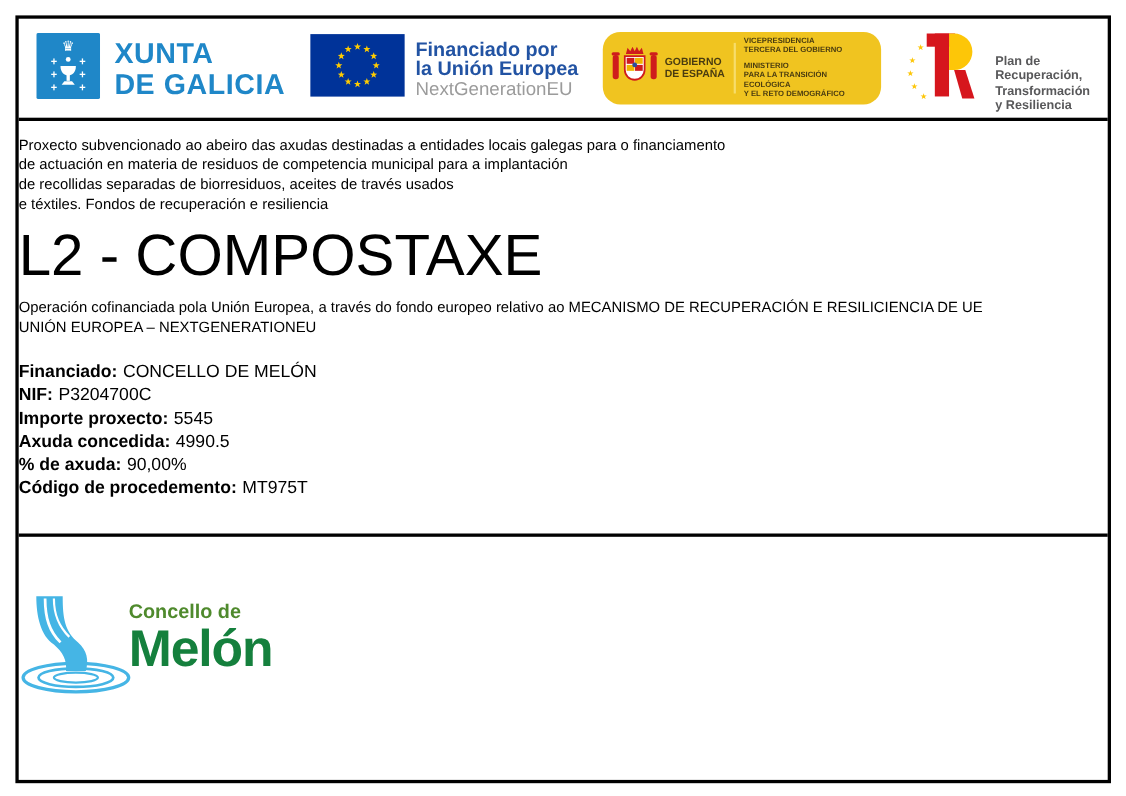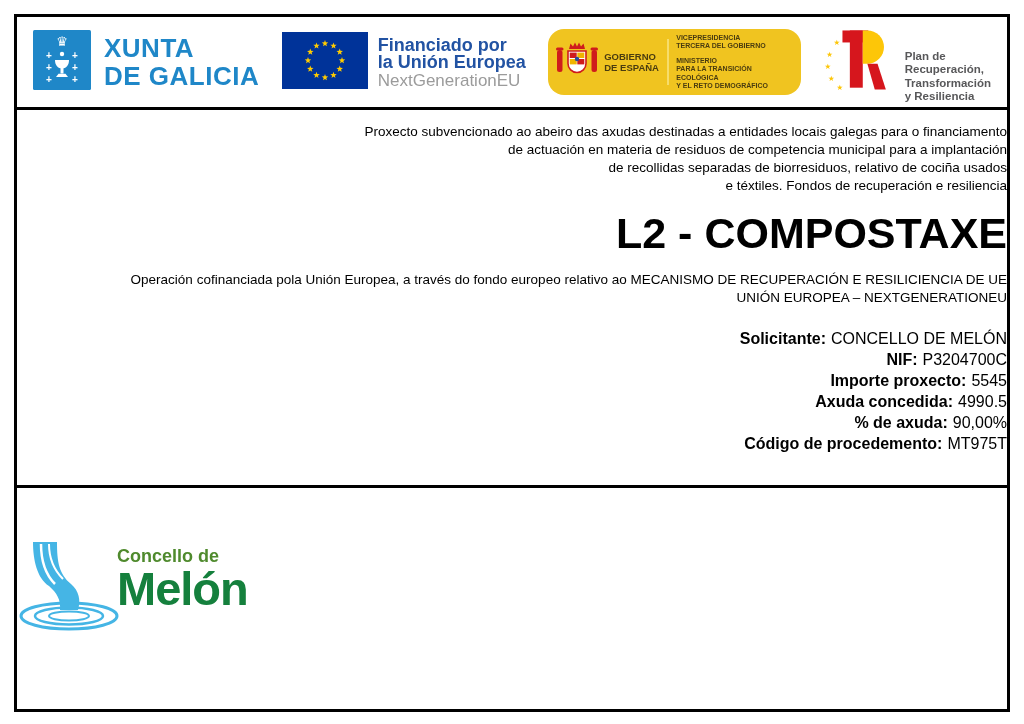--- a/index.html
+++ b/index.html
@@ -44,25 +44,25 @@
   .gob-dept .dept-gap { height: 6px; }
 
   .prtr-text {
     margin-left: 9px; text-align: left; color: #58585a;
     font-weight: bold; font-size: 11.5px; line-height: 13.5px; margin-top: 29px;
   }
 
   
   .section-content {
     height: 378px; border-bottom: 3px solid #000; box-sizing: border-box;
-    text-align: right; padding-top: 13px;
+    text-align: left; padding-top: 13px;
   }
   .intro-line { font-size: 13.5px; line-height: 18px; }
   .main-title {
-    font-size: 43px; font-weight: bold; line-height: 48px;
+    font-size: 53px; font-weight: normal; line-height: 48px;
     margin: 14px 0 14px 0;
   }
   .cofi-line { font-size: 13.5px; line-height: 18px; }
   .details-block { margin-top: 21px; }
   .detail-row { font-size: 16px; line-height: 21px; }
   .detail-label { font-weight: bold; margin-right: 5px; }
 
   
   .section-footer {
     height: 266px; box-sizing: border-box;
@@ -185,34 +185,34 @@
         <div>Transformación</div>
         <div>y Resiliencia</div>
       </div>
     </div>
   </div>
 
   <div class="section-content">
     <div class="intro-block">
       <div class="intro-line">Proxecto subvencionado ao abeiro das axudas destinadas a entidades locais galegas para o financiamento</div>
       <div class="intro-line">de actuación en materia de residuos de competencia municipal para a implantación</div>
-      <div class="intro-line">de recollidas separadas de biorresiduos, relativo de cociña usados</div>
+      <div class="intro-line">de recollidas separadas de biorresiduos, aceites de través usados</div>
       <div class="intro-line">e téxtiles. Fondos de recuperación e resiliencia</div>
     </div>
 
     <div class="main-title">L2 - COMPOSTAXE</div>
 
     <div class="cofi-block">
       <div class="cofi-line">Operación cofinanciada pola Unión Europea, a través do fondo europeo relativo ao MECANISMO DE RECUPERACIÓN E RESILICIENCIA DE UE</div>
       <div class="cofi-line">UNIÓN EUROPEA – NEXTGENERATIONEU</div>
     </div>
 
     <div class="details-block">
       <div class="detail-row">
-        <span class="detail-label">Solicitante:</span><span>CONCELLO DE MELÓN</span>
+        <span class="detail-label">Financiado:</span><span>CONCELLO DE MELÓN</span>
       </div>
       <div class="detail-row">
         <span class="detail-label">NIF:</span><span>P3204700C</span>
       </div>
       <div class="detail-row">
         <span class="detail-label">Importe proxecto:</span><span>5545</span>
       </div>
       <div class="detail-row">
         <span class="detail-label">Axuda concedida:</span><span>4990.5</span>
       </div>

